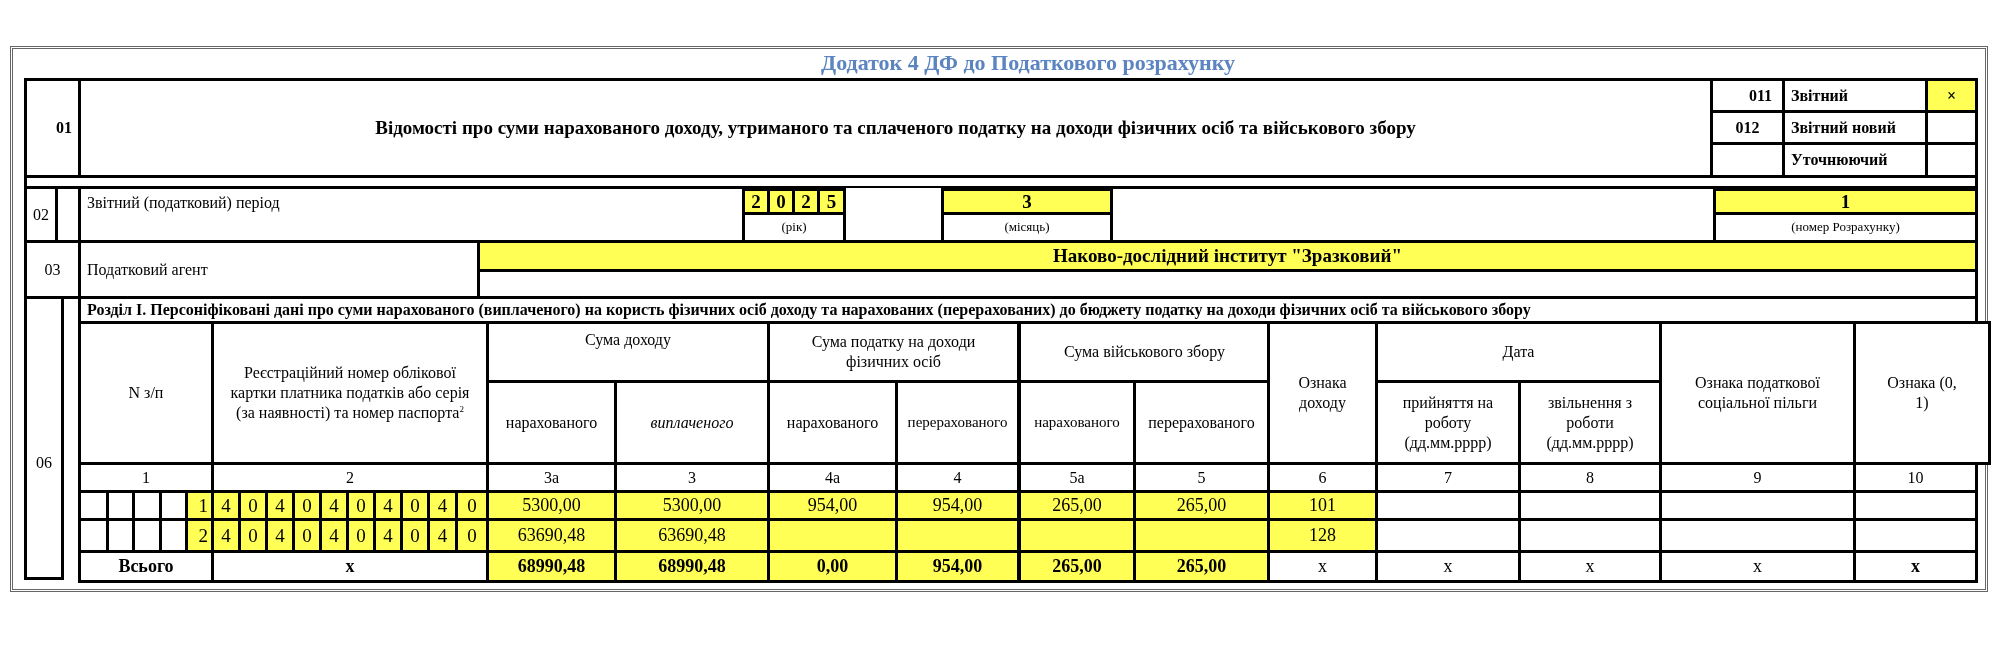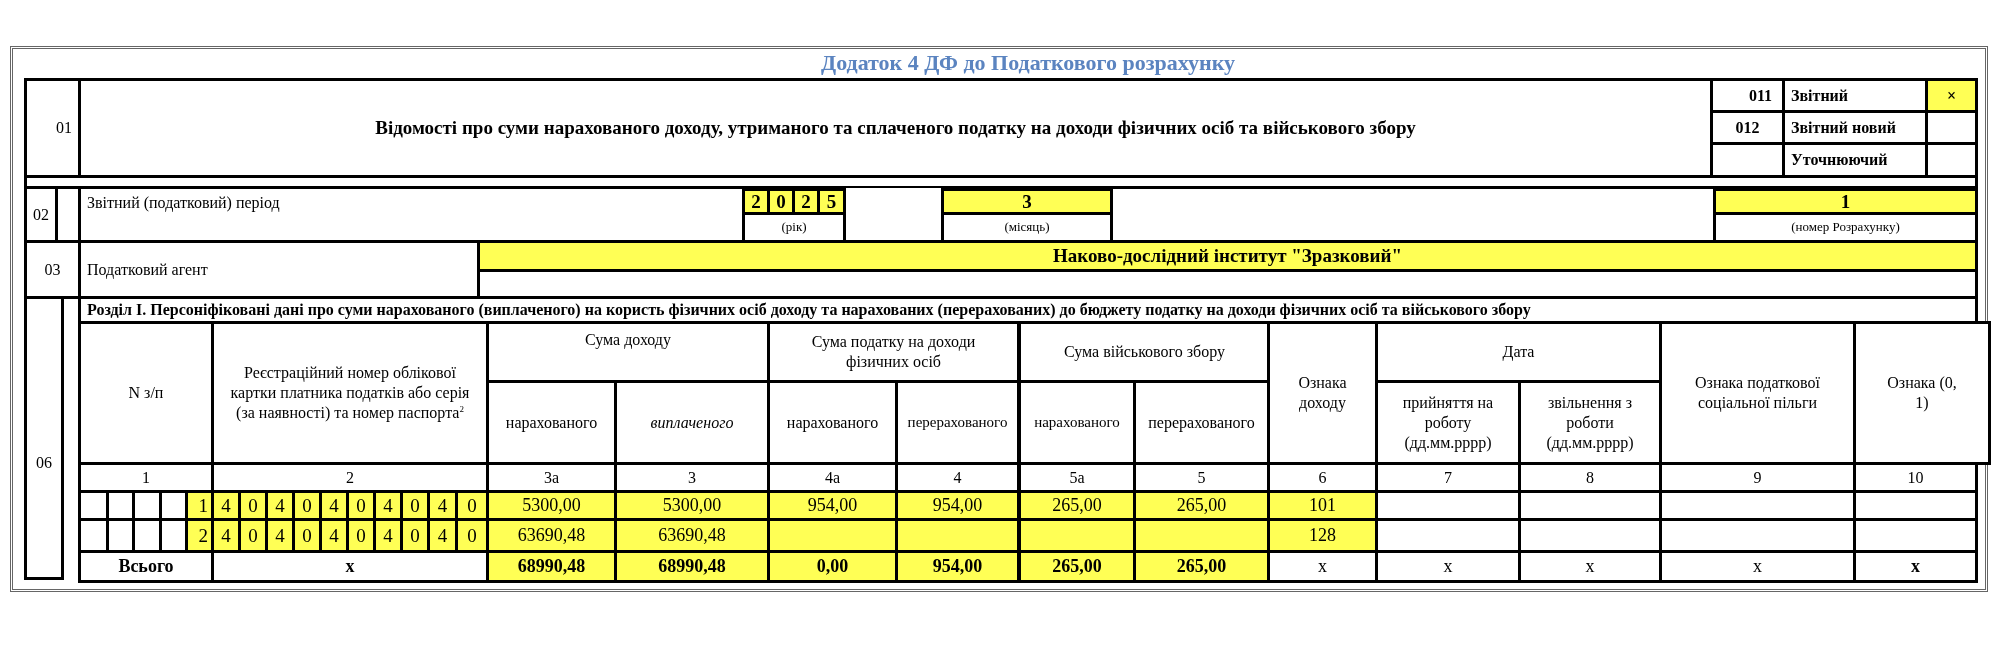--- a/index.html
+++ b/index.html
@@ -14,21 +14,21 @@
   .top { align-items: flex-start; }
   .small { font-size: 13px; }
   sup { font-size: 9px; }
 </style>
 </head>
 <body>
 
 <div class="abs frame"></div>
 <div class="abs title">Додаток 4 ДФ до Податкового розрахунку</div>
 
-<div class="cell" style="left:24px;top:78px;width:80px;height:100px;">01</div>
+<div class="cell" style="left:24px;top:78px;width:80px;height:100px;font-weight:bold;">01</div>
 <div class="cell b" style="left:78px;top:78px;width:1635px;height:100px;font-size:19px;">Відомості про суми нарахованого доходу, утриманого та сплаченого податку на доходи фізичних осіб та військового збору</div>
 
 <div class="cell b" style="left:1710px;top:78px;width:75px;height:35px;padding-left:26px;">011</div>
 <div class="cell b l" style="left:1782px;top:78px;width:146px;height:35px;">Звітний</div>
 <div class="cell b y" style="left:1925px;top:78px;width:53px;height:35px;">×</div>
 
 <div class="cell b" style="left:1710px;top:110px;width:75px;height:35px;">012</div>
 <div class="cell b l" style="left:1782px;top:110px;width:146px;height:35px;">Звітний новий</div>
 <div class="cell b" style="left:1925px;top:110px;width:53px;height:35px;"></div>
 

